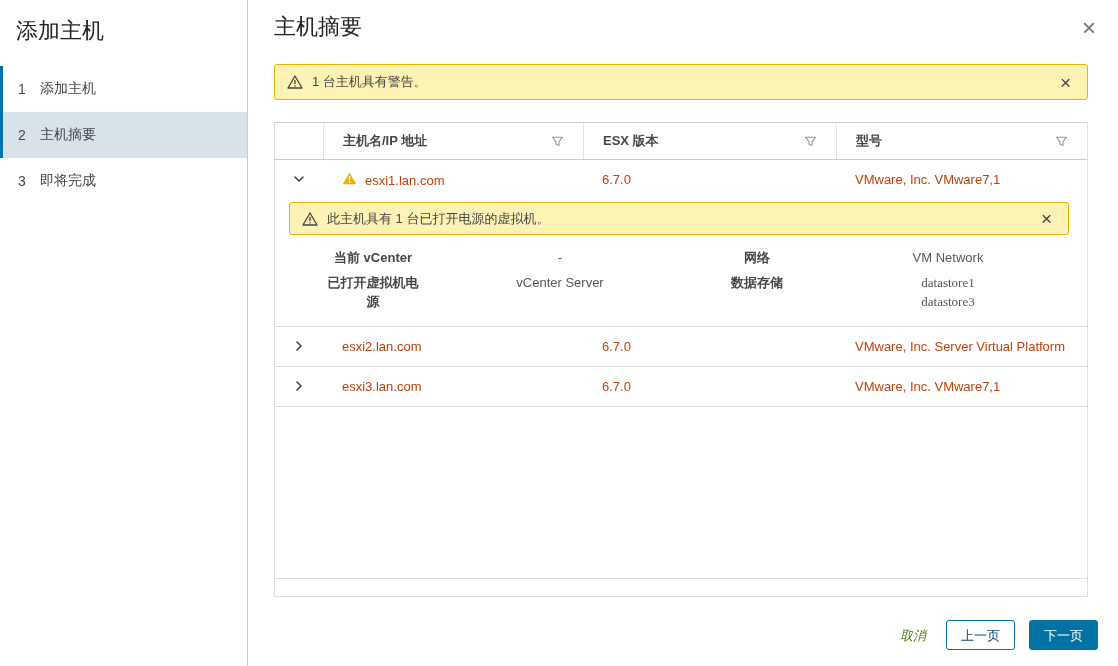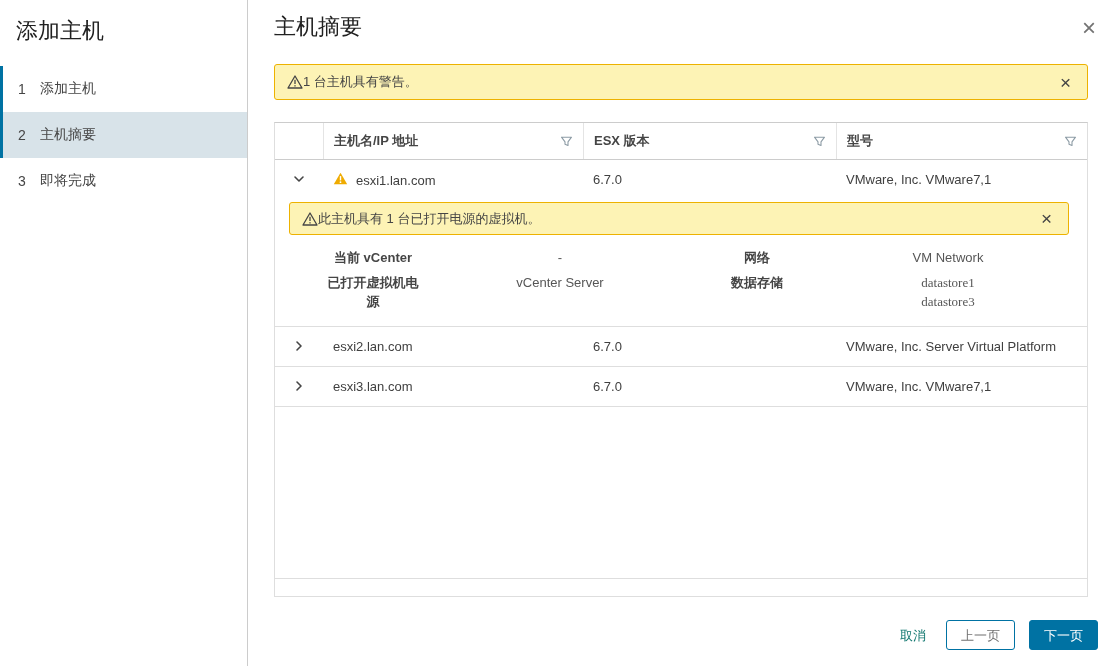--- a/index.html
+++ b/index.html
@@ -46,21 +46,21 @@
   .dialog-close {
     background: none; border: none; cursor: pointer;
     font-size: 24px; line-height: 1; color: #737373; padding: 6px 10px;
     font-family: inherit;
   }
 
   .content { flex: 1; min-height: 0; display: flex; flex-direction: column; padding: 18px 30px 0 26px; }
 
   
   .alert {
-    display: flex; align-items: center; 
+    display: flex; align-items: center; gap: 9px;
     background: #fdf3b5; border: 1px solid #edb200; border-radius: 3px;
     height: 36px; padding: 0 12px;
     font-size: 13px; color: #454545; flex-shrink: 0;
   }
   .alert-close {
     margin-left: auto; background: none; border: none; cursor: pointer;
     font-size: 19px; line-height: 1; color: #454545; font-family: inherit; padding: 2px 4px;
   }
   .alert-icon { display: inline-flex; align-items: center; }
 
@@ -69,30 +69,30 @@
     margin-top: 22px;
     border: 1px solid #dedede; border-top-color: #cccccc;
     height: 475px; display: flex; flex-direction: column;
     font-size: 13px; flex-shrink: 0;
   }
   .dg-header { display: flex; border-bottom: 1px solid #cccccc; flex-shrink: 0; }
   .dg-header .dg-cell {
     font-weight: 700; color: #454545; display: flex; align-items: center;
   }
   .dg-header .dg-cell + .dg-cell { border-left: 1px solid #e4e4e4; }
-  .dg-cell { padding: 9px 10px; gap: 10px; }
+  .dg-cell { padding: 9px 19px; gap: 10px; }
   .chev-col { width: 48px; flex-shrink: 0; display: flex; align-items: flex-start; justify-content: center; }
   .col-host { width: 260px; flex-shrink: 0; }
   .col-esx  { width: 253px; flex-shrink: 0; }
   .col-model{ flex: 1; min-width: 0; }
   .filter-icon { margin-left: auto; display: inline-flex; }
 
   .dg-row { border-bottom: 1px solid #dedede; flex-shrink: 0; }
   .dg-line { display: flex; align-items: flex-start; }
-  .dg-line .dg-cell { padding-top: 12px; padding-bottom: 12px; color: #404040; }
+  .dg-line .dg-cell { padding-top: 12px; padding-bottom: 12px; color: #c2410c; }
   .dg-line .chev-col { padding-top: 11px; }
   .host-flex { display: flex; align-items: center; gap: 8px; }
   .chev-btn { background: none; border: none; cursor: pointer; padding: 1px; line-height: 0; }
 
   .row-detail { padding-bottom: 12px; }
   .row-detail .alert { margin: 2px 18px 0 14px; height: 33px; }
   .detail-grid {
     display: grid;
     grid-template-columns: 100px 250px 120px 1fr;
     column-gap: 12px; row-gap: 6px;
@@ -109,22 +109,22 @@
 
   
   .footer {
     display: flex; align-items: center; justify-content: flex-end; gap: 14px;
     padding: 14px 20px 16px 20px;
   }
   .btn {
     font-family: inherit; font-size: 13px; height: 30px; min-width: 66px;
     border-radius: 3px; cursor: pointer; padding: 0 14px; line-height: 1;
   }
-  .btn.link    { background: none; border: none; color: #0f766e; min-width: auto; padding: 0 6px; }
-  .btn.outline { background: #ffffff; border: 1px solid #0072a3; color: #737373; }
+  .btn.link    { background: none; border: none; color: #4d7c0f; min-width: auto; padding: 0 6px; font-style: italic; }
+  .btn.outline { background: #ffffff; border: 1px solid #0072a3; color: #0c4a6e; }
   .btn.solid   { background: #0072a3; border: 1px solid #0072a3; color: #ffffff; }
 </style>
 </head>
 <body>
 
 <div class="dialog">
 
   <aside class="sidebar">
     <h1 class="sidebar-title">添加主机</h1>
     <nav class="steps">

